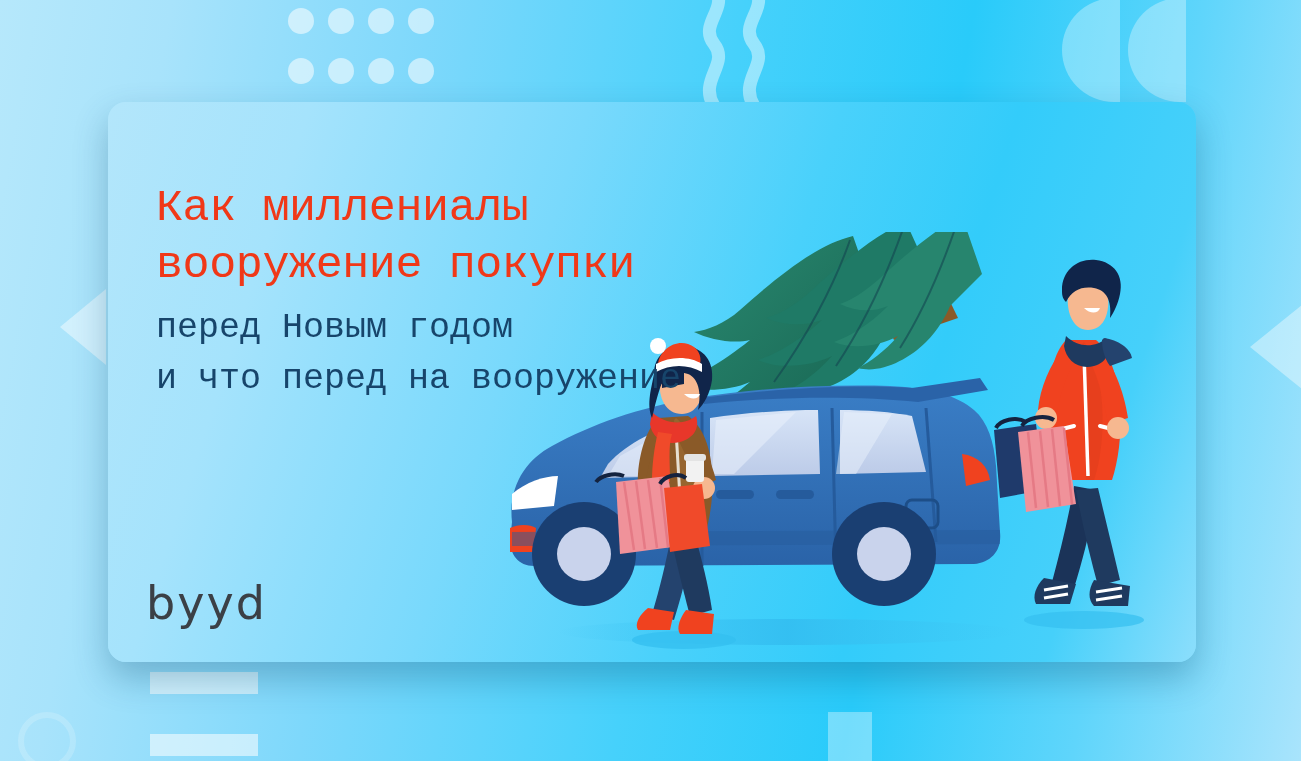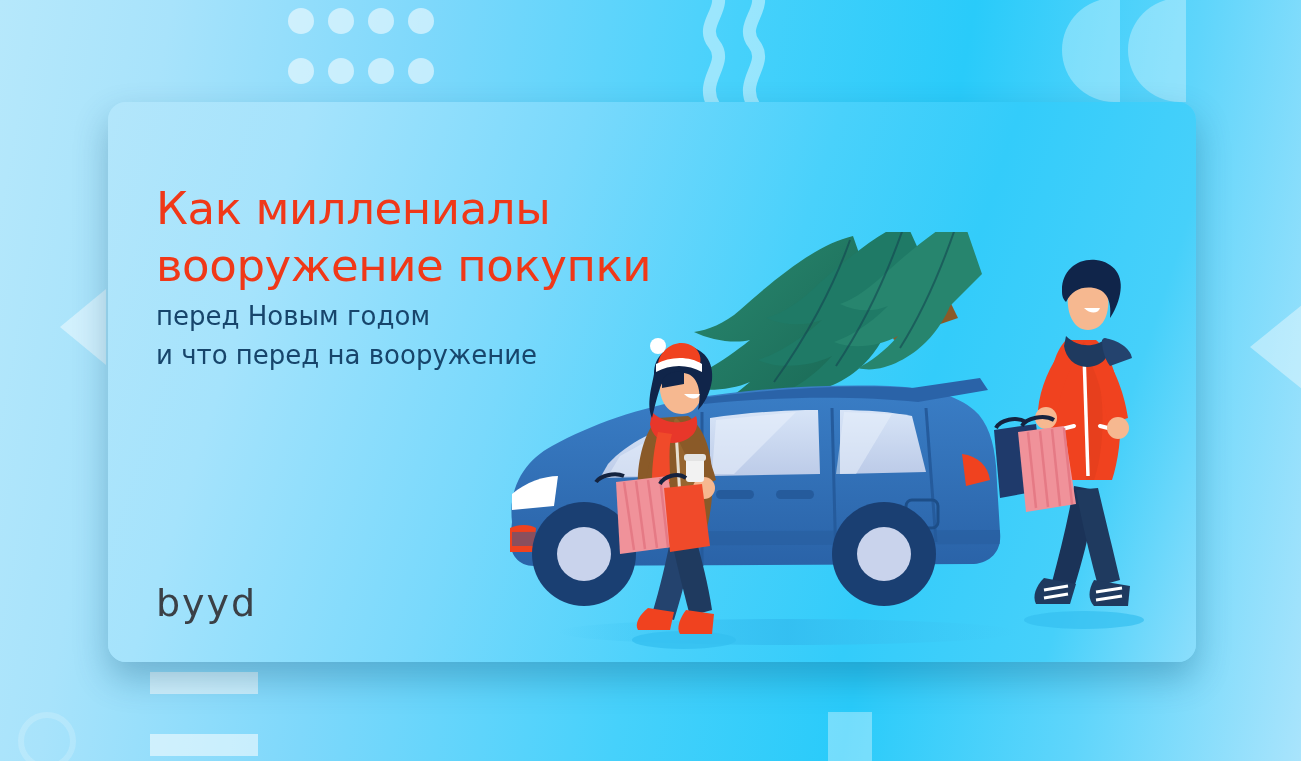--- a/index.html
+++ b/index.html
@@ -96,42 +96,42 @@
         #49d1fb 58%,
         #33ccfa 72%,
         #46d0fa 88%,
         #8cdefc 100%);
     box-shadow:0 16px 34px rgba(12,72,110,.30);
     overflow:hidden;
   }
 
   
   #text-block{
-    position:absolute; left:48px; top:78px; width:560px;
+    position:absolute; left:48px; top:78px; width:560px;font-family:Liberation Mono, monospace;
   }
   .headline{
     color:#f03818;
     font-size:45px;
     line-height:57px;
     font-weight:400;
     letter-spacing:-0.4px;
     white-space:nowrap;
   }
   .subline{
     color:#17456b;
-    font-size:26px;
+    font-size:35px;
     line-height:33px;
     font-weight:400;
-    margin-top:6px;
+    margin-top:18px;
   }
 
   
   #logo{
-    position:absolute; left:48px; top:478px;
-    font-size:38px; line-height:46px;
+    position:absolute; left:38px; top:478px;
+    font-size:46px; line-height:46px;
     color:#3b4046;
     letter-spacing:2px;
     font-weight:400;
   }
 
   
   #illustration{
     position:absolute; left:380px; top:130px; width:708px; height:430px;
   }
   #illustration svg{ display:block; width:100%; height:100%; }

